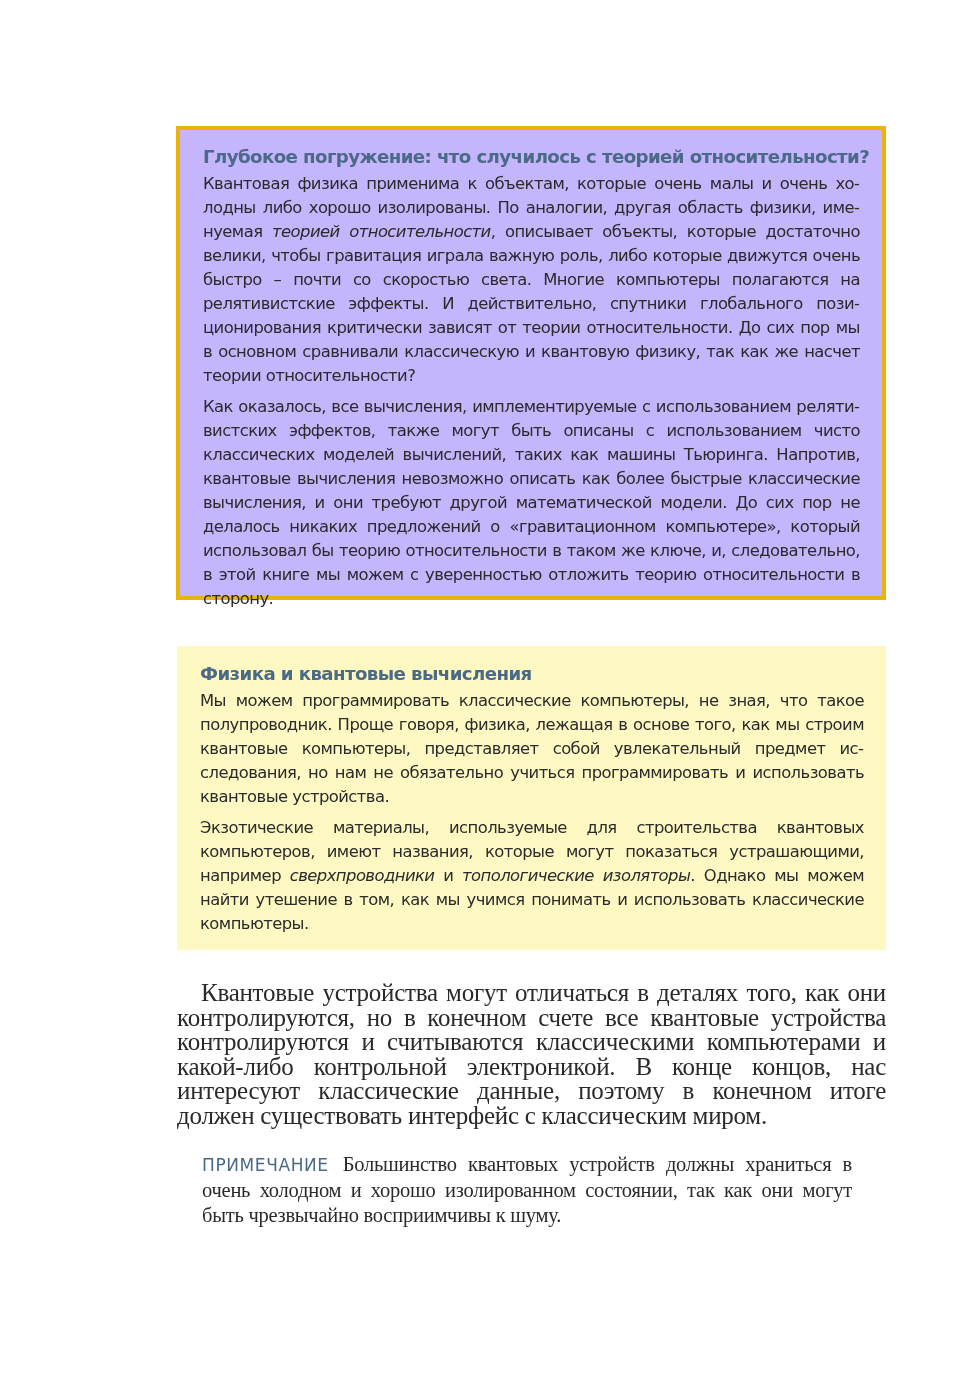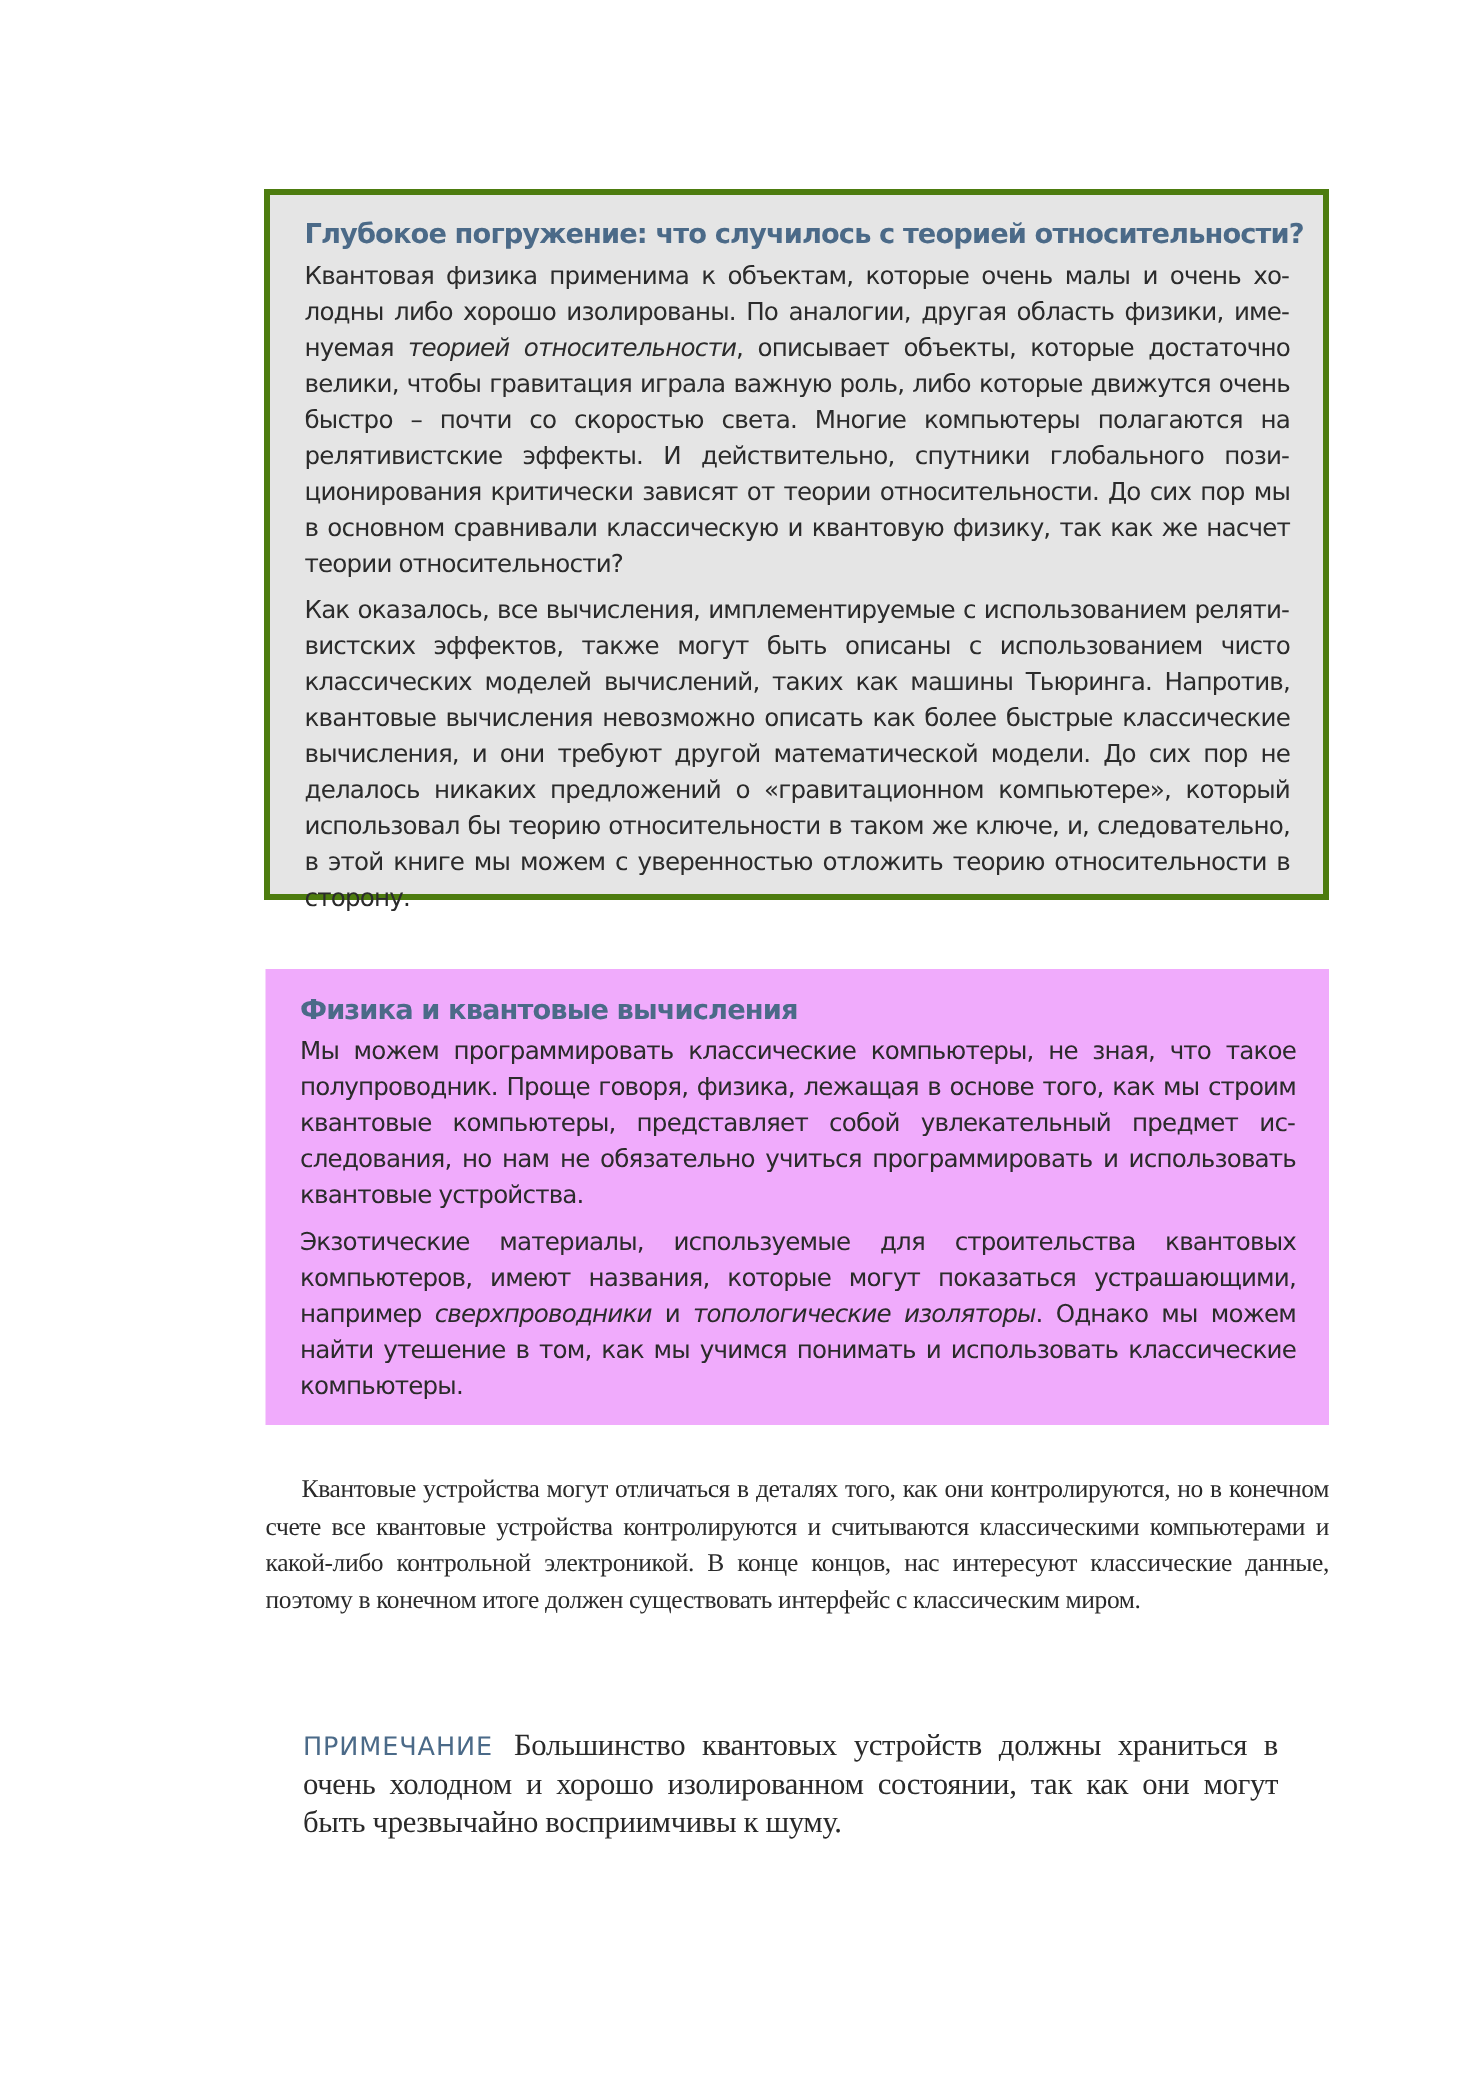--- a/index.html
+++ b/index.html
@@ -11,45 +11,45 @@
     font-family: "DejaVu Serif", serif; color: #8a8a8a;
   }
   .running-head .title {
     position: absolute; left: 120px; top: 0; font-style: italic; font-size: 19px;
     letter-spacing: -0.2px;
   }
   .running-head .pnum { position: absolute; right: 0; top: 0; font-size: 19px; }
 
   .box-deep {
     position: absolute; left: 176px; top: 126px; width: 702px; height: 466px;
-    border: 4px solid #4d7c0f; background: #e5e5e5; box-sizing: content-box;
+    border: 4px solid #eab308; background: #c4b5fd; box-sizing: content-box;
   }
   .box-inner { position: absolute; left: 23px; right: 22px; top: 14px; }
   .box-title {
     font-family: "DejaVu Sans", sans-serif; font-weight: bold; color: #4b6a88;
     font-size: 18.2px; letter-spacing: -0.6px; line-height: 26px; margin: 0 0 2px 0;
     white-space: nowrap;
   }
   .box-p {
     font-family: "DejaVu Sans", sans-serif; color: #2b2b2b; font-size: 16.4px;
     line-height: 24px; text-align: justify; letter-spacing: -0.55px; margin: 0;
     hyphens: manual;
   }
   .box-p + .box-p { margin-top: 7px; }
   .box-p em { font-style: italic; }
 
   .box-side {
     position: absolute; left: 177px; top: 646px; width: 709px; height: 304px;
-    background: #f0abfc;
+    background: #fef9c3;
   }
   .box-side .box-inner { top: 15px; }
 
   .body-text {
     position: absolute; left: 177px; width: 709px;
-    font-family: "Liberation Serif", serif; color: #2a2a2a; font-size: 17px;
+    font-family: "Liberation Serif", serif; color: #2a2a2a; font-size: 25px;
     line-height: 24.5px; text-align: justify; letter-spacing: -0.25px;
   }
   .body-text p { margin: 0; text-indent: 24px; }
 
   .note {
     position: absolute; left: 202px; top: 1152px; width: 650px;
     font-family: "Liberation Serif", serif; color: #2a2a2a; font-size: 20.5px;
     line-height: 25px; text-align: justify; letter-spacing: -0.25px;
   }
   .note-label {

